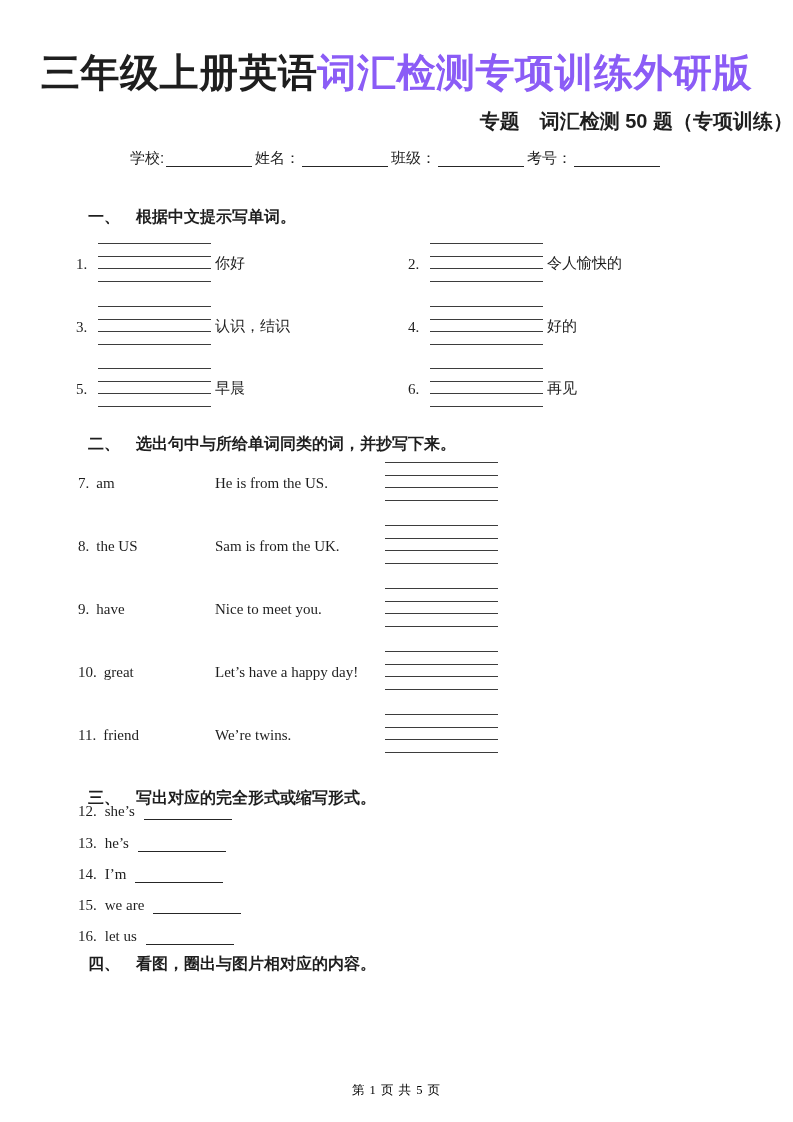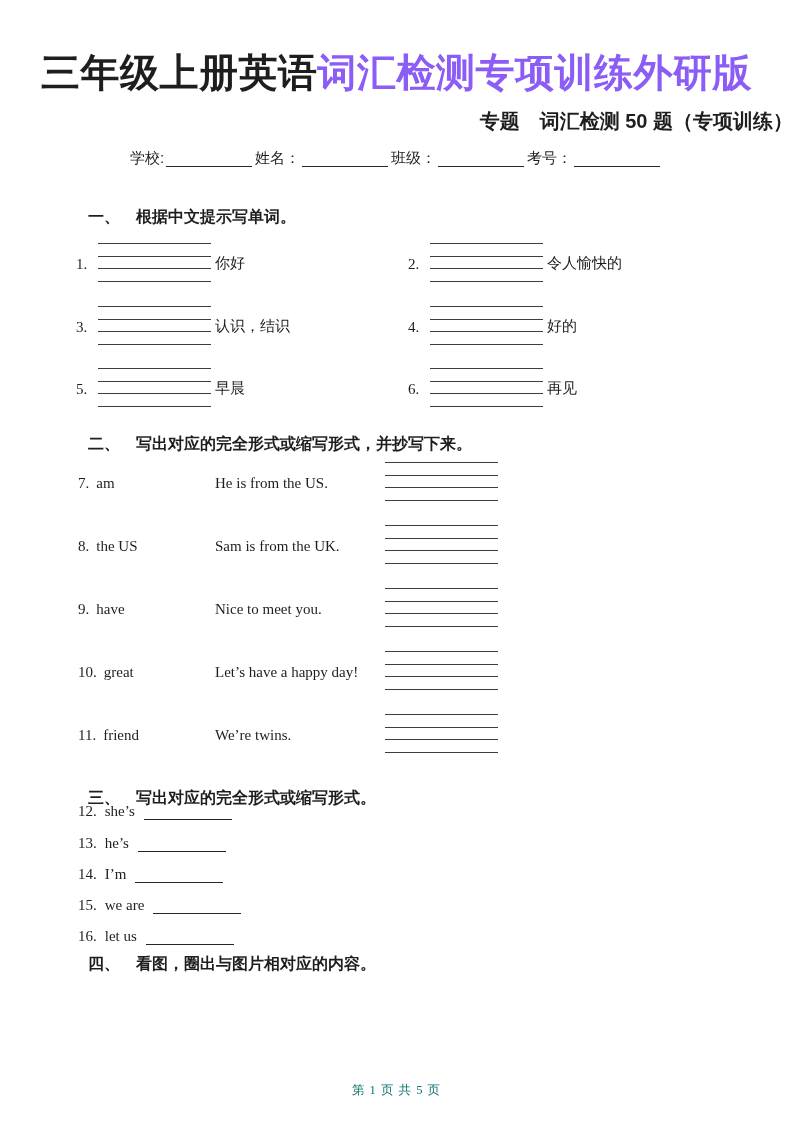--- a/index.html
+++ b/index.html
@@ -45,21 +45,21 @@
   .s2row { position:absolute; left:78px; display:flex; font-size:15px; }
   .s2left { width:137px; padding-top:13px; display:flex; }
   .s2left .num { margin-right:7px; }
   .s2sentence { width:170px; padding-top:13px; white-space:nowrap; }
   
   .s3row { position:absolute; left:78px; display:flex; align-items:flex-end; font-size:15px; height:19px; }
   .s3row .num { margin-right:8px; }
   .s3row .blank { display:inline-block; width:88px; height:15px; border-bottom:1px solid #262626; margin-left:9px; }
   .footer {
     position:absolute; top:1082px; left:0; right:0; text-align:center;
-    font-size:12.5px; color:#0f766e; letter-spacing:1px;
+    font-size:12.5px; color:#000000; letter-spacing:1px;
     font-family:"Liberation Serif", serif;
   }
 </style>
 </head>
 <body>
 
 <div class="page">
 
   <div class="title">
     <span>三年级上册英语</span><span class="red">词汇检测专项训练外研版</span>
@@ -137,21 +137,21 @@
     <div class="wgrid">
         <i></i>
         <i></i>
         <i></i>
         <i></i>
       </div>
     <span class="hint">再见</span>
   </div>
 
   <div class="sec-heading" style="top:434px;">
-    <span class="hnum">二、</span><span>写出对应的完全形式或缩写形式，并抄写下来。</span>
+    <span class="hnum">二、</span><span>选出句中与所给单词同类的词，并抄写下来。</span>
   </div>
 
   <div class="s2row" style="top:462px;">
     <div class="s2left">
         <span class="num">7.</span>
         <span>am</span>
       </div>
     <div class="s2sentence">He is from the US.</div>
     <div class="wgrid">
         <i></i>

